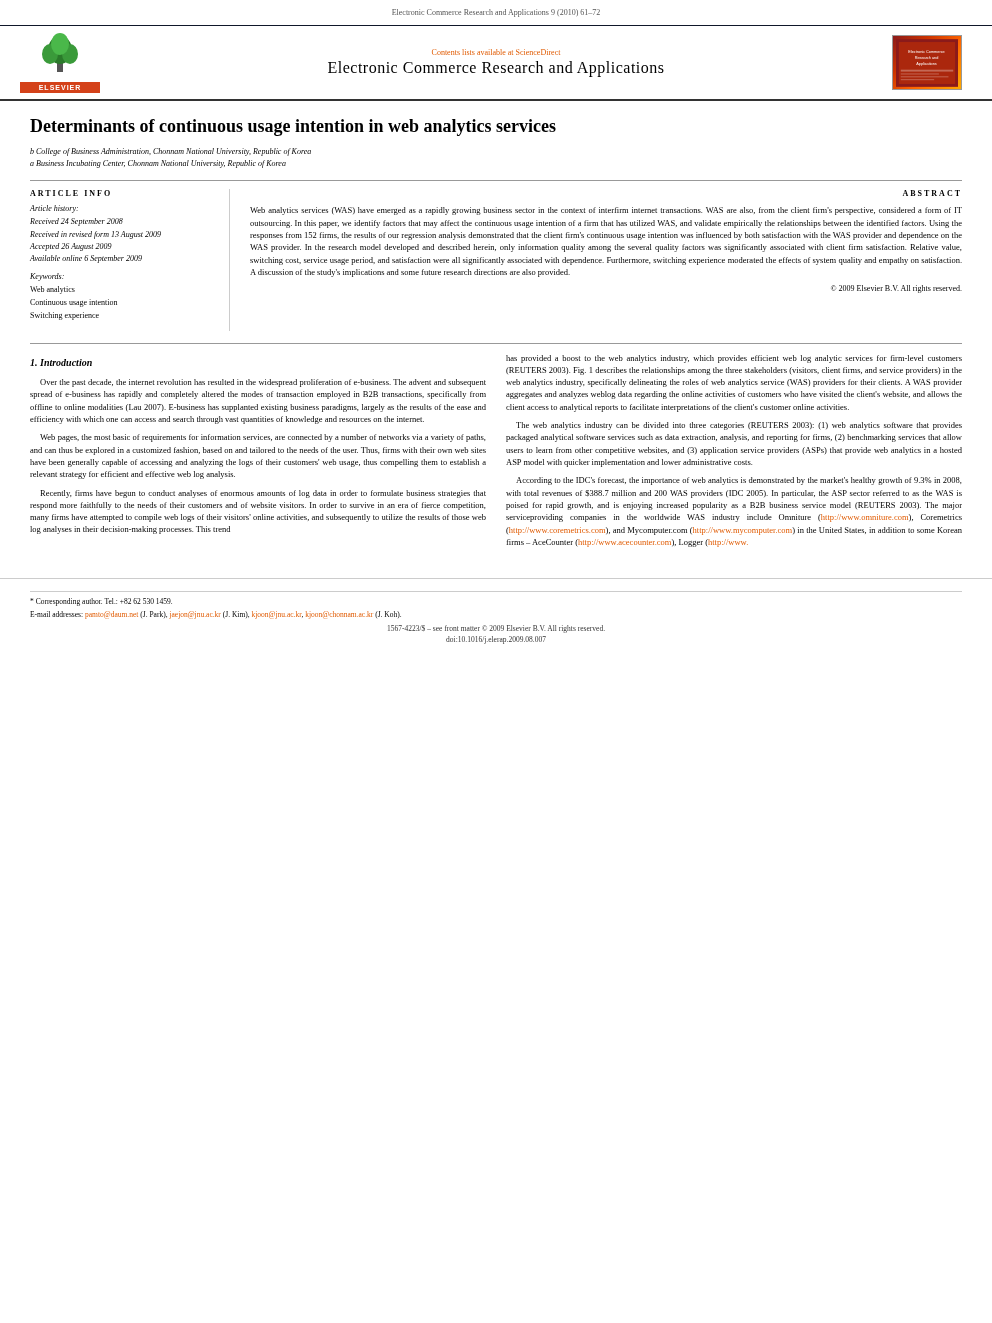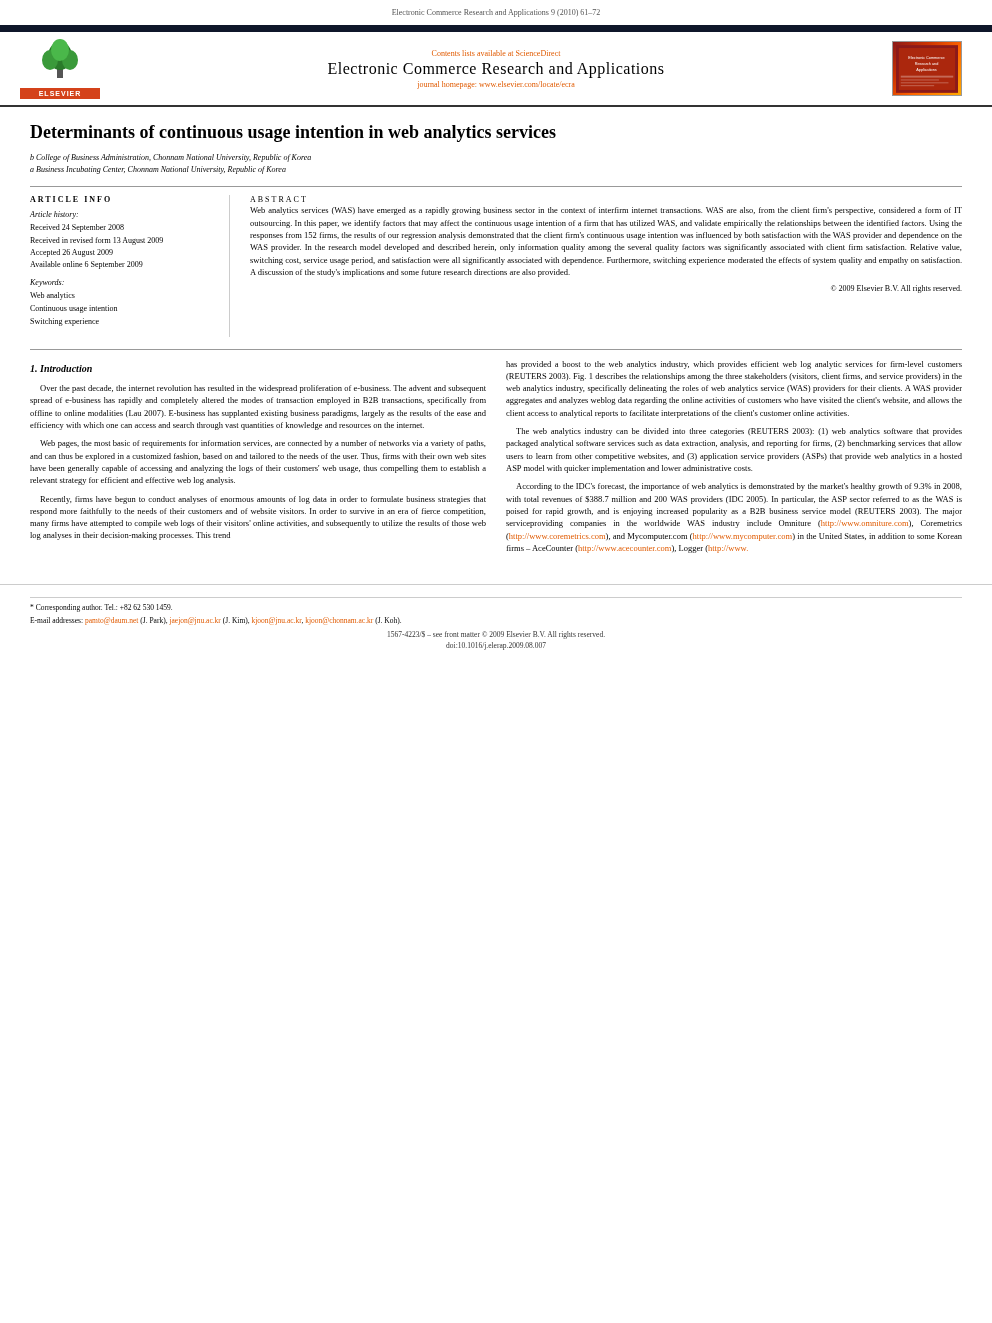--- a/index.html
+++ b/index.html
@@ -9,21 +9,21 @@
       font-size: 9.5px;
       color: #000;
       width: 992px;
       min-height: 1323px;
     }
 
     
     .journal-header {
       text-align: center;
       padding: 8px 20px 4px;
-      border-bottom: 7px solid #0f172a;
+      border-bottom: 1px solid #0f172a;
     }
     .journal-header .journal-ref {
       font-size: 8px;
       color: #555;
       margin-bottom: 4px;
     }
     .elsevier-banner {
       display: flex;
       align-items: center;
       justify-content: center;
@@ -150,35 +150,38 @@
     }
     .article-info .subsection-title {
       font-style: italic;
       margin-bottom: 3px;
       font-size: 8px;
     }
     .article-info .info-line {
       margin-bottom: 1px;
       font-size: 8px;
       line-height: 1.4;
+      font-style: italic;
     }
     .article-info .keywords-list {
       font-size: 8px;
       line-height: 1.6;
     }
 
     .abstract-section {
       flex: 1;
       font-size: 8.5px;
     }
     .abstract-section h3 {
       font-size: 8px;
-      font-weight: normal;
+      font-weight: bold;
       letter-spacing: 2px;
       text-transform: uppercase;
+      margin-bottom: 6px;
+      text-align: right;
     }
     .abstract-text {
       font-size: 8.5px;
       line-height: 1.45;
       text-align: justify;
     }
     .copyright-line {
       text-align: right;
       font-size: 8px;
       margin-top: 6px;
@@ -263,23 +266,20 @@
       <ellipse cx="30" cy="12" rx="9" ry="11" fill="#4ab84a"></ellipse>
     </svg>
     <div class="elsevier-logo-inner">ELSEVIER</div>
   </div>
 
   <div class="banner-center">
     <div class="sciencedirect-link">
       <span>Contents lists available at </span><span style="color:#e05a00;">ScienceDirect</span>
     </div>
     <div class="journal-title-banner">Electronic Commerce Research and Applications</div>
-    <div class="journal-homepage">
-      <span>journal homepage: </span><span style="color:#e05a00;">www.elsevier.com/locate/ecra</span>
-    </div>
   </div>
 
   <div class="banner-right">
     <div class="journal-thumb">
       <svg width="65" height="50" viewBox="0 0 65 50">
         <rect width="65" height="50" fill="#8B1A1A"></rect>
         <rect x="3" y="3" width="59" height="44" fill="#cc3300" opacity="0.5"></rect>
         <text x="32" y="15" text-anchor="middle" fill="white" font-size="4" font-family="Arial">Electronic Commerce</text>
         <text x="32" y="21" text-anchor="middle" fill="white" font-size="4" font-family="Arial">Research and</text>
         <text x="32" y="27" text-anchor="middle" fill="white" font-size="4" font-family="Arial">Applications</text>

